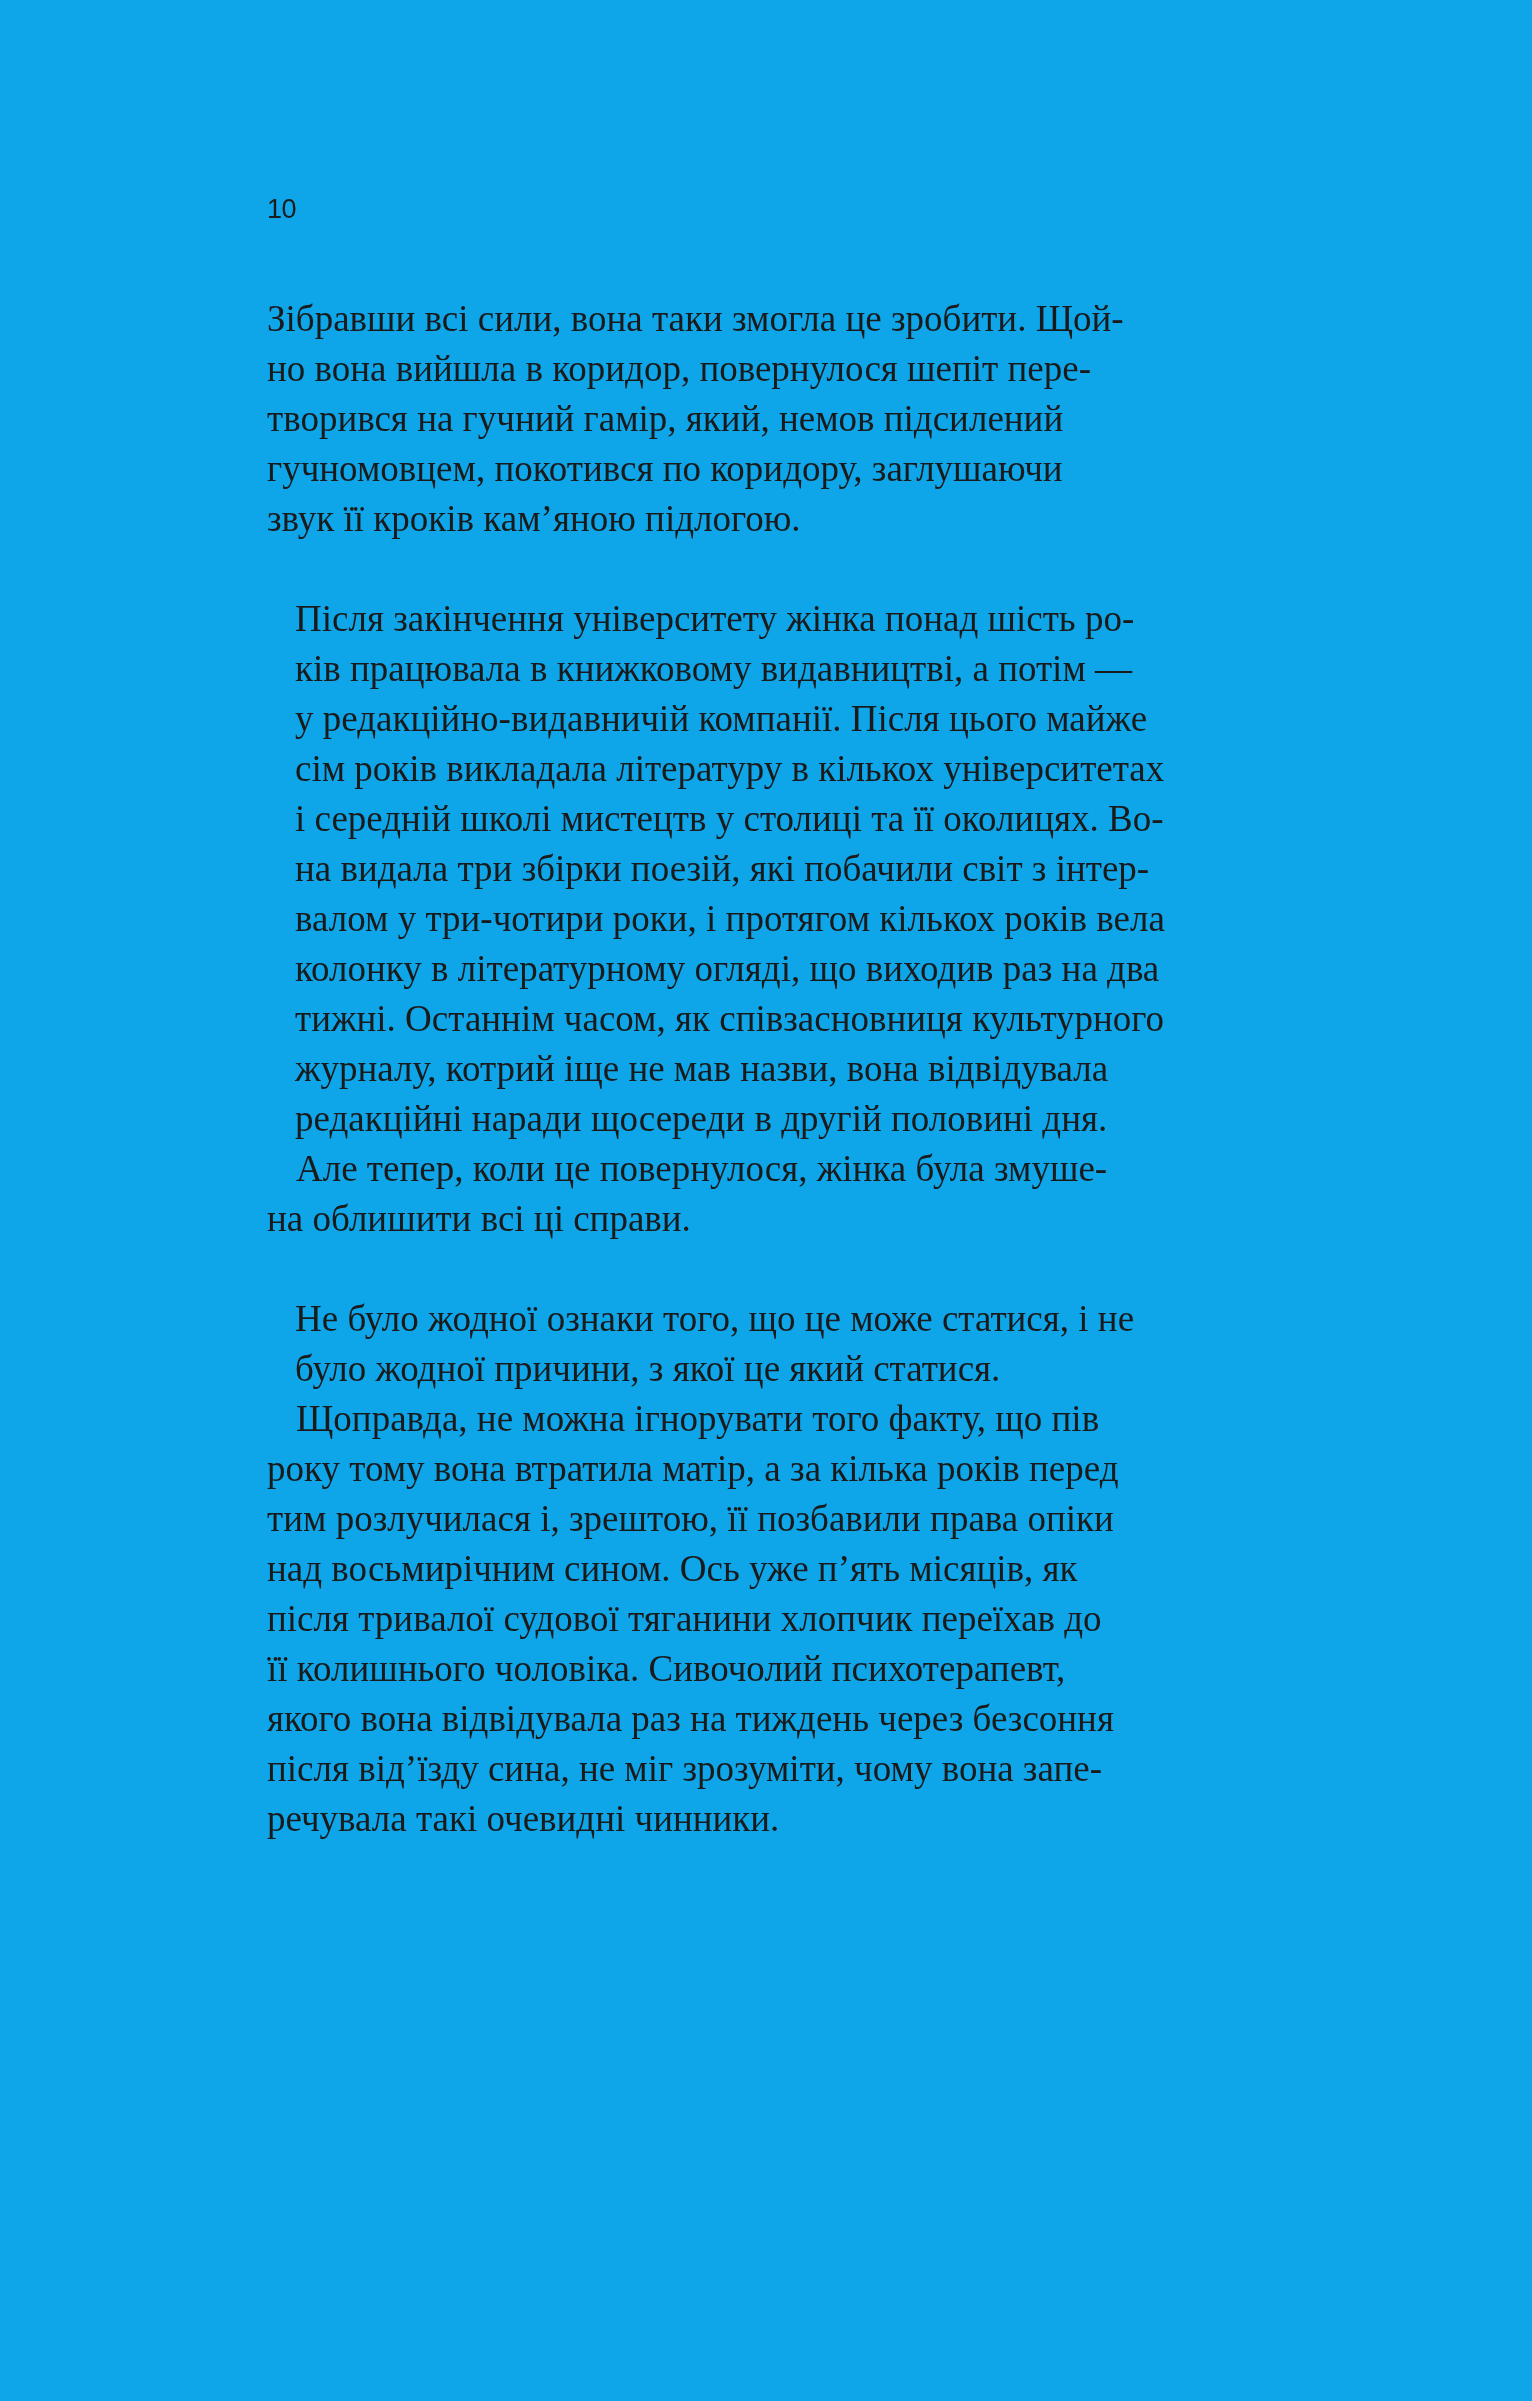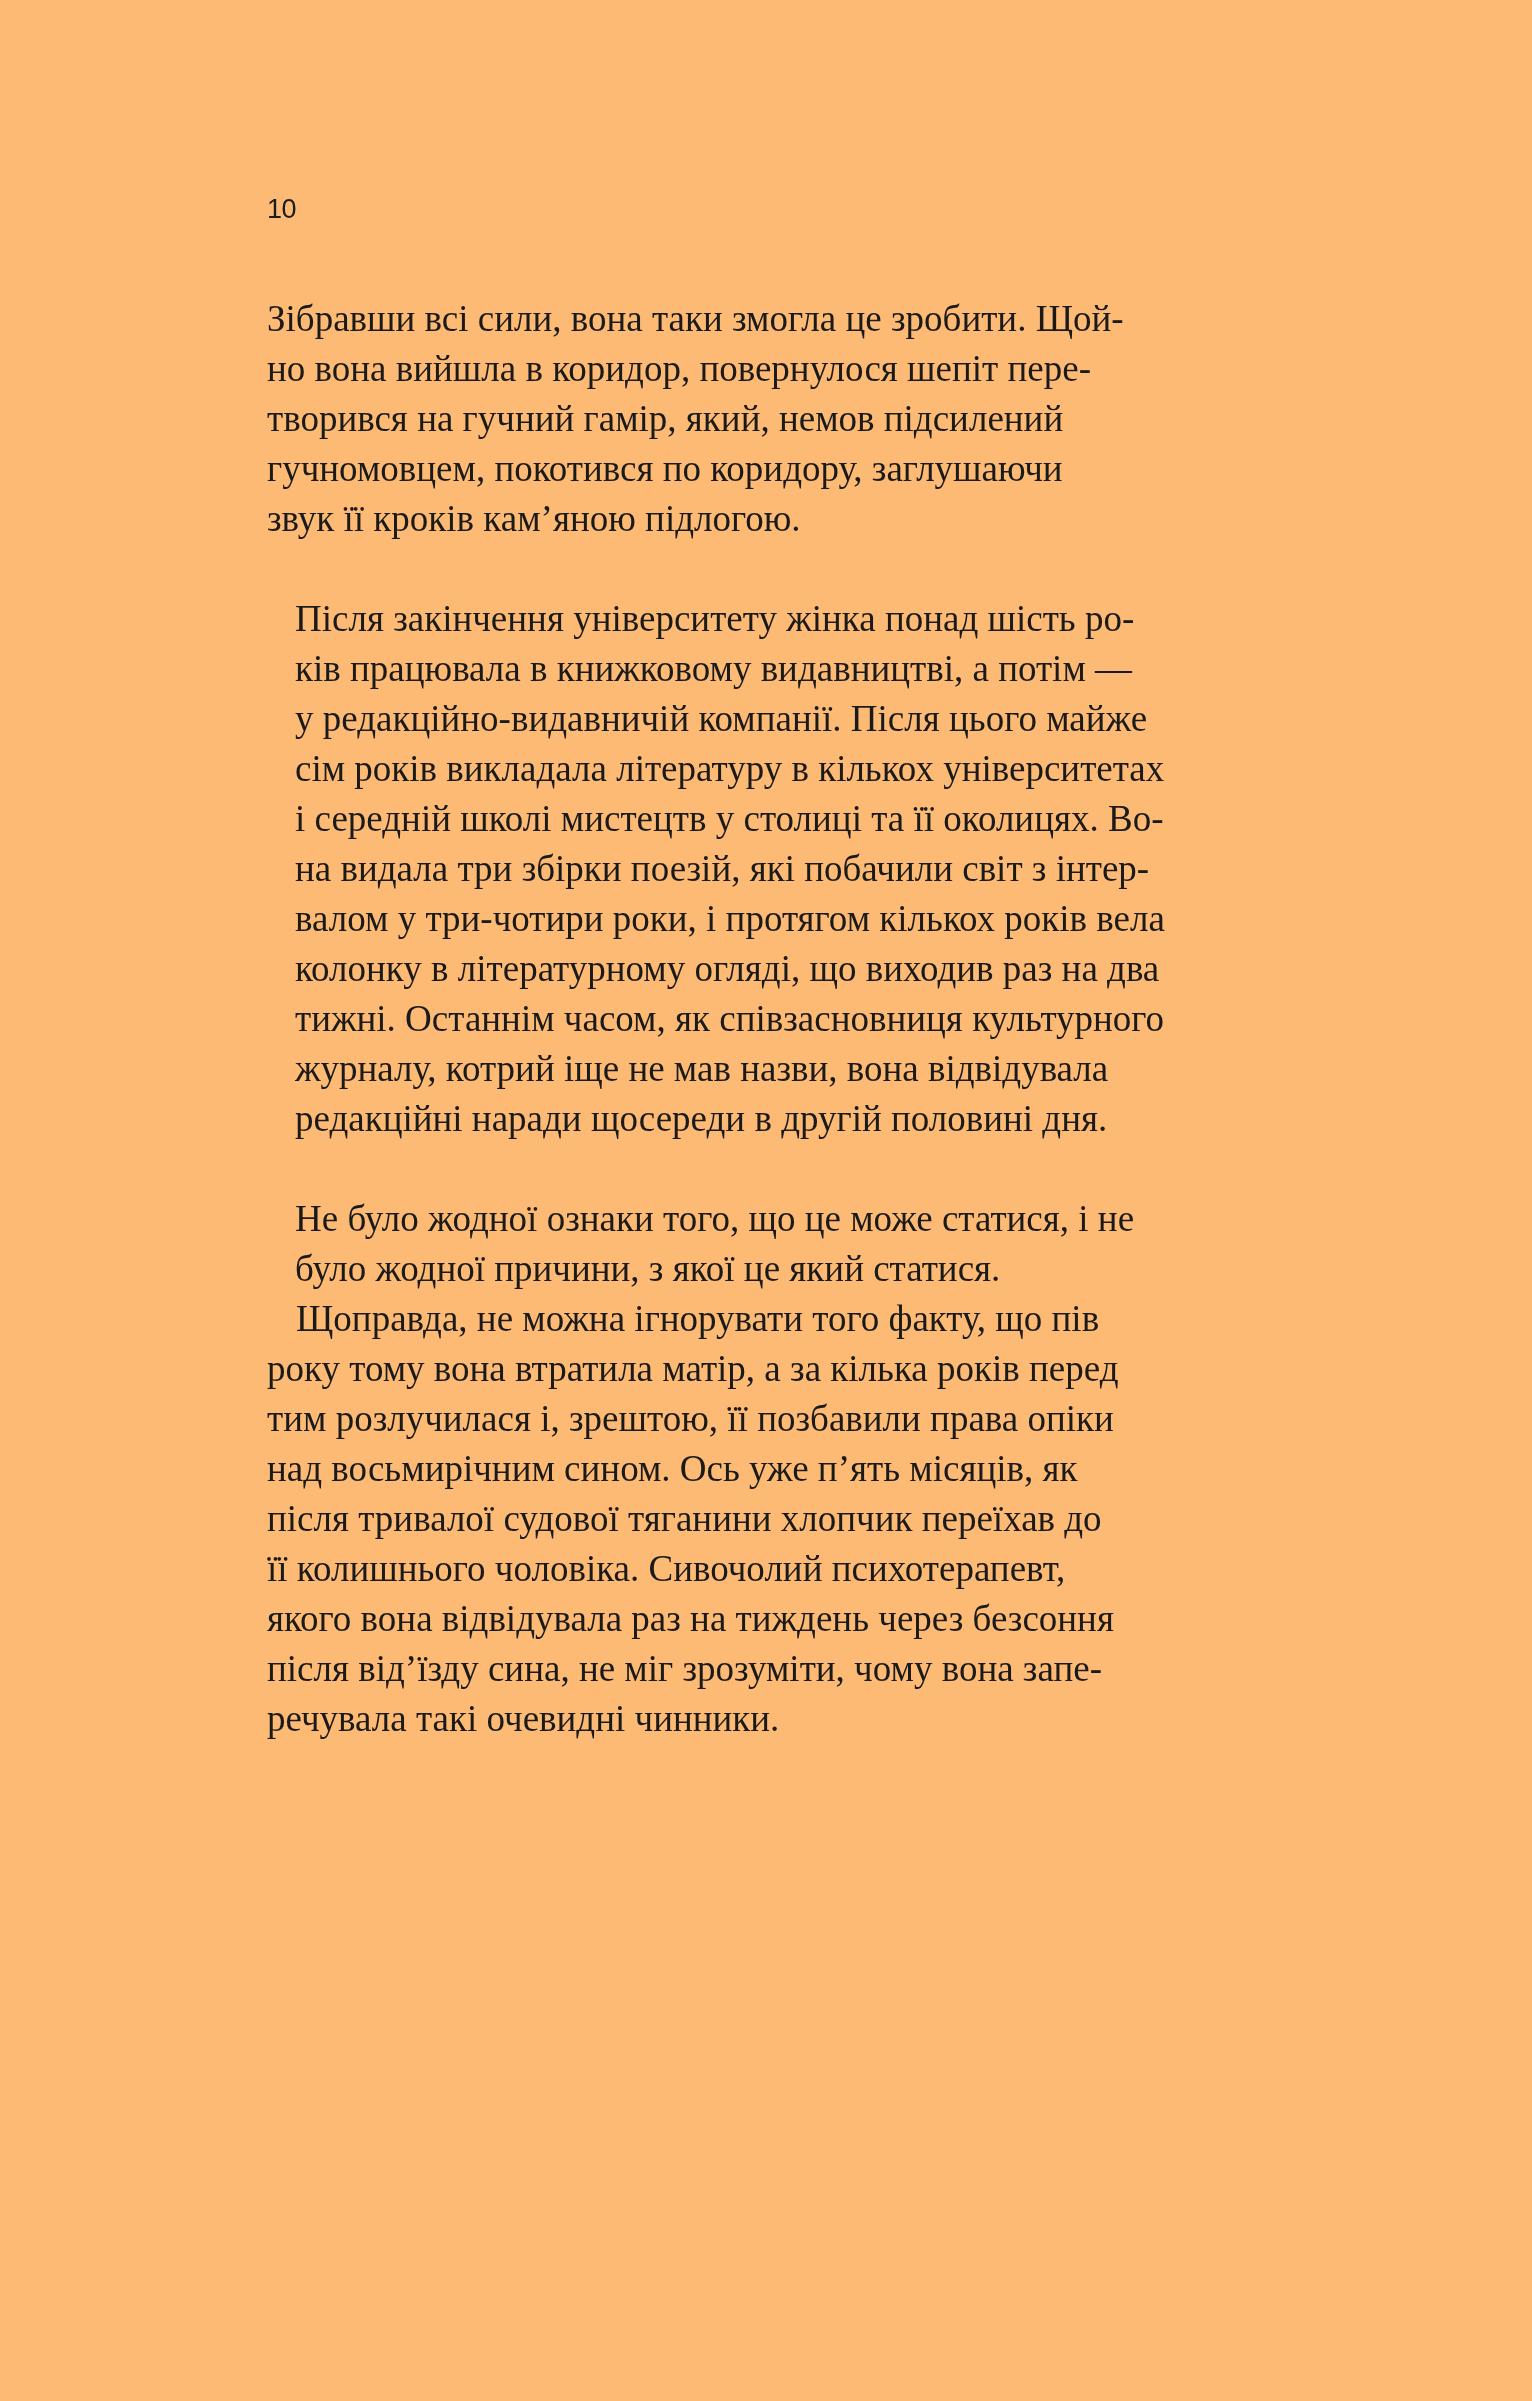--- a/index.html
+++ b/index.html
@@ -5,21 +5,21 @@
 <style>
   html, body {
     margin: 0;
     padding: 0;
     background: #ffffff;
   }
   .page {
     position: relative;
     width: 1533px;
     height: 2401px;
-    background: #fdba74;
+    background: #0ea5e9;
     margin: 0 auto;
     overflow: hidden;
     font-family: "Liberation Serif", "DejaVu Serif", serif;
     color: #1a1a1a;
     box-sizing: border-box;
   }
   .folio {
     position: absolute;
     left: 267px;
     top: 196px;
@@ -80,20 +80,22 @@
 у редакційно-видавничій компанії. Після цього майже
 сім років викладала літературу в кількох університетах
 і середній школі мистецтв у столиці та її околицях. Во-
 на видала три збірки поезій, які побачили світ з інтер-
 валом у три-чотири роки, і протягом кількох років вела
 колонку в літературному огляді, що виходив раз на два
 тижні. Останнім часом, як співзасновниця культурного
 журналу, котрий іще не мав назви, вона відвідувала
 редакційні наради щосереди в другій половині дня.</p>
 
+    <p class="para indent tight">Але тепер, коли це повернулося, жінка була змуше-
+на облишити всі ці справи.</p>
 
     <p class="para block-gap">Не було жодної ознаки того, що це може статися, і не
 було жодної причини, з якої це який статися.</p>
 
     <p class="para indent tight">Щоправда, не можна ігнорувати того факту, що пів
 року тому вона втратила матір, а за кілька років перед
 тим розлучилася і, зрештою, її позбавили права опіки
 над восьмирічним сином. Ось уже п’ять місяців, як
 після тривалої судової тяганини хлопчик переїхав до
 її колишнього чоловіка. Сивочолий психотерапевт,

